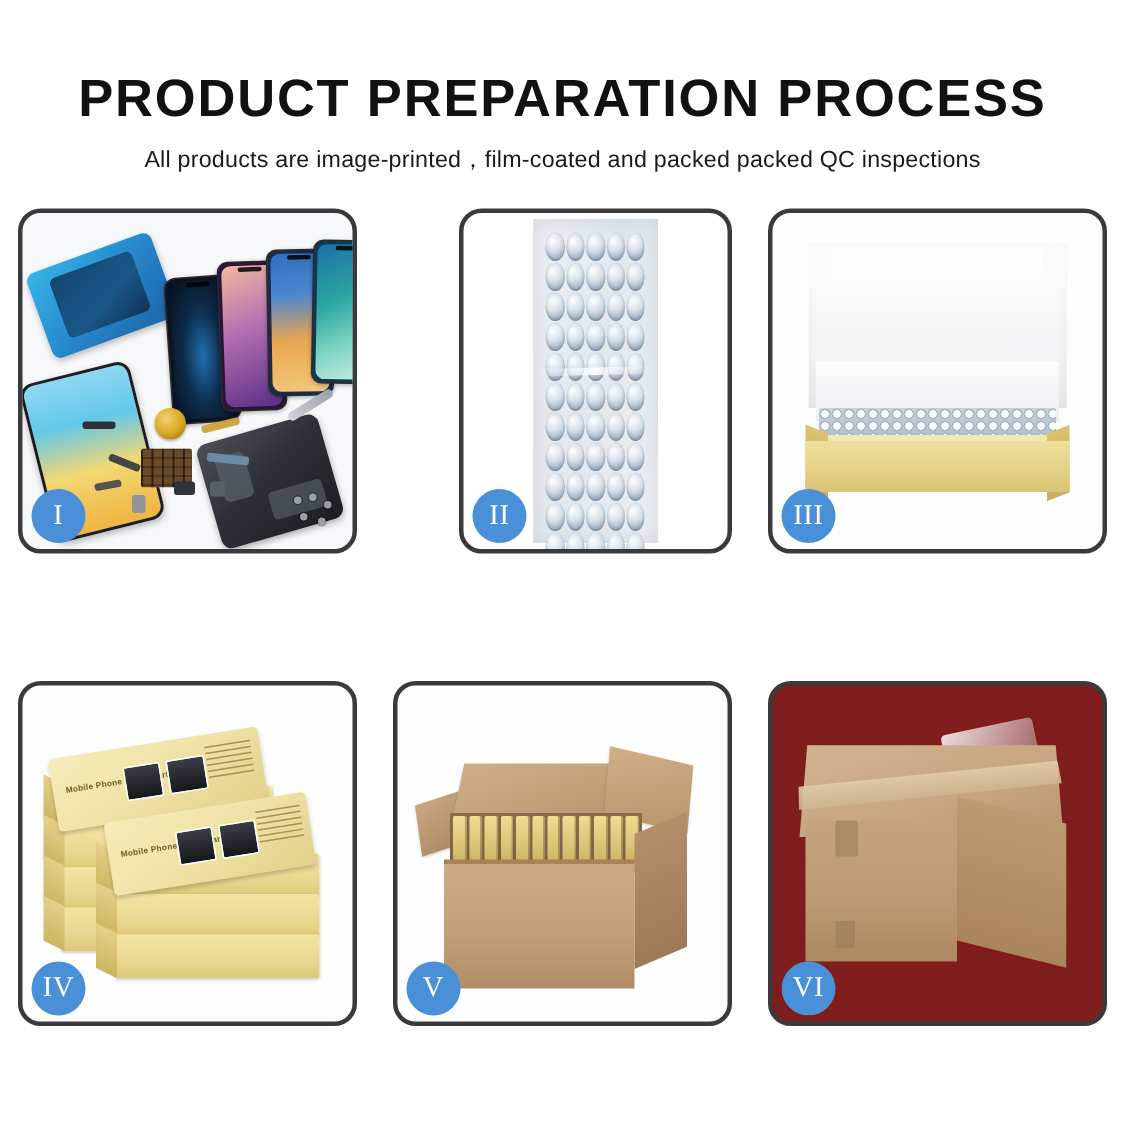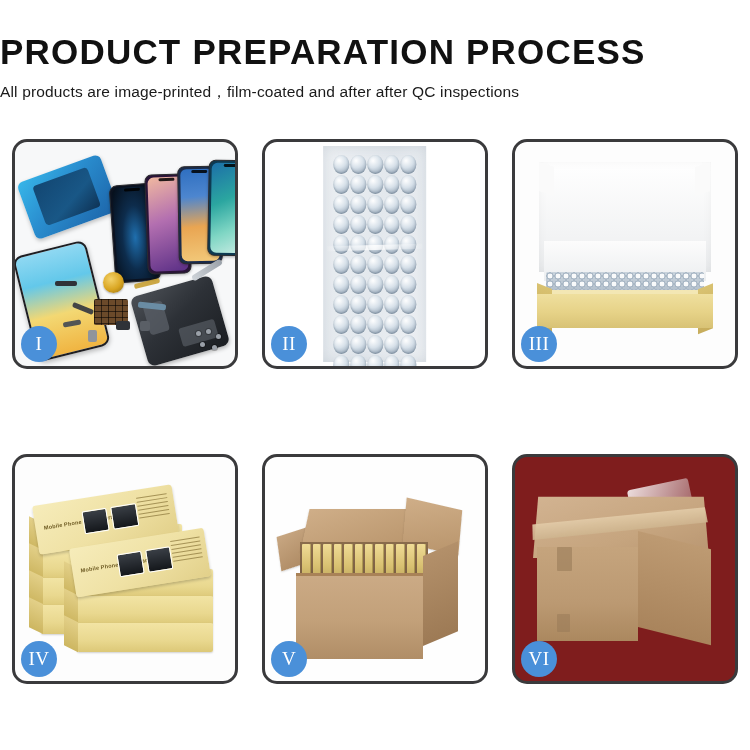--- a/index.html
+++ b/index.html
@@ -5,21 +5,21 @@
   * { box-sizing: border-box; margin: 0; padding: 0; }
   html, body {
     width: 750px; height: 750px;
     background: #ffffff;
     font-family: "Liberation Sans", sans-serif;
     overflow: hidden;
   }
   .page { position: relative; width: 750px; height: 750px; background: #fff; }
 
   
-  .header { width: 100%; padding-top: 34px; text-align: left; }
+  .header { width: 100%; padding-top: 48px; text-align: center; }
   .title {
     font-family: "Liberation Sans", sans-serif;
     font-size: 35px; font-weight: 700; letter-spacing: 1.2px;
     color: #111111; line-height: 1.05; white-space: nowrap;
   }
   .subtitle {
     margin-top: 11px;
     font-family: "Liberation Sans", sans-serif;
     font-size: 15.5px; font-weight: 400; letter-spacing: 0.15px;
     color: #1a1a1a; white-space: nowrap;
@@ -336,21 +336,21 @@
     transform: rotate(-12deg); border-radius: 3px;
   }
 </style>
 </head>
 <body>
 
 <div class="page">
 
   <div class="header">
     <div class="title">PRODUCT PREPARATION PROCESS</div>
-    <div class="subtitle">All products are image-printed，film-coated and after after QC inspections</div>
+    <div class="subtitle">All products are image-printed，film-coated and packed packed QC inspections</div>
   </div>
 
   <div class="grid">
 
     <div class="panel p1" style="border-color: rgb(58, 58, 60);">
       <div class="scene">
         <div class="blue-screen"></div>
         <div class="phone-fan">
           <div class="fphone fp1">
               <div class="scr"></div>
@@ -386,21 +386,21 @@
           <i style="left:0;top:2px"></i>
             <i style="left:10px;top:0"></i>
             <i style="left:20px;top:5px"></i>
           <i style="left:4px;top:13px"></i>
             <i style="left:16px;top:16px"></i>
         </div>
       </div>
       <div class="badge" style="background: rgb(74, 144, 217); color: rgb(255, 255, 255);">I</div>
     </div>
 
-    <div class="panel p2" style="border-color: rgb(58, 58, 60);">
+    <div class="panel p2" style="border-color: rgb(58, 58, 60); margin-left: 44px;">
       <div class="scene">
         <div class="pouch">
           <div class="bubbles">
             <span class="bub"></span>
               <span class="bub"></span>
               <span class="bub"></span>
               <span class="bub"></span>
               <span class="bub"></span>
             <span class="bub"></span>
               <span class="bub"></span>

